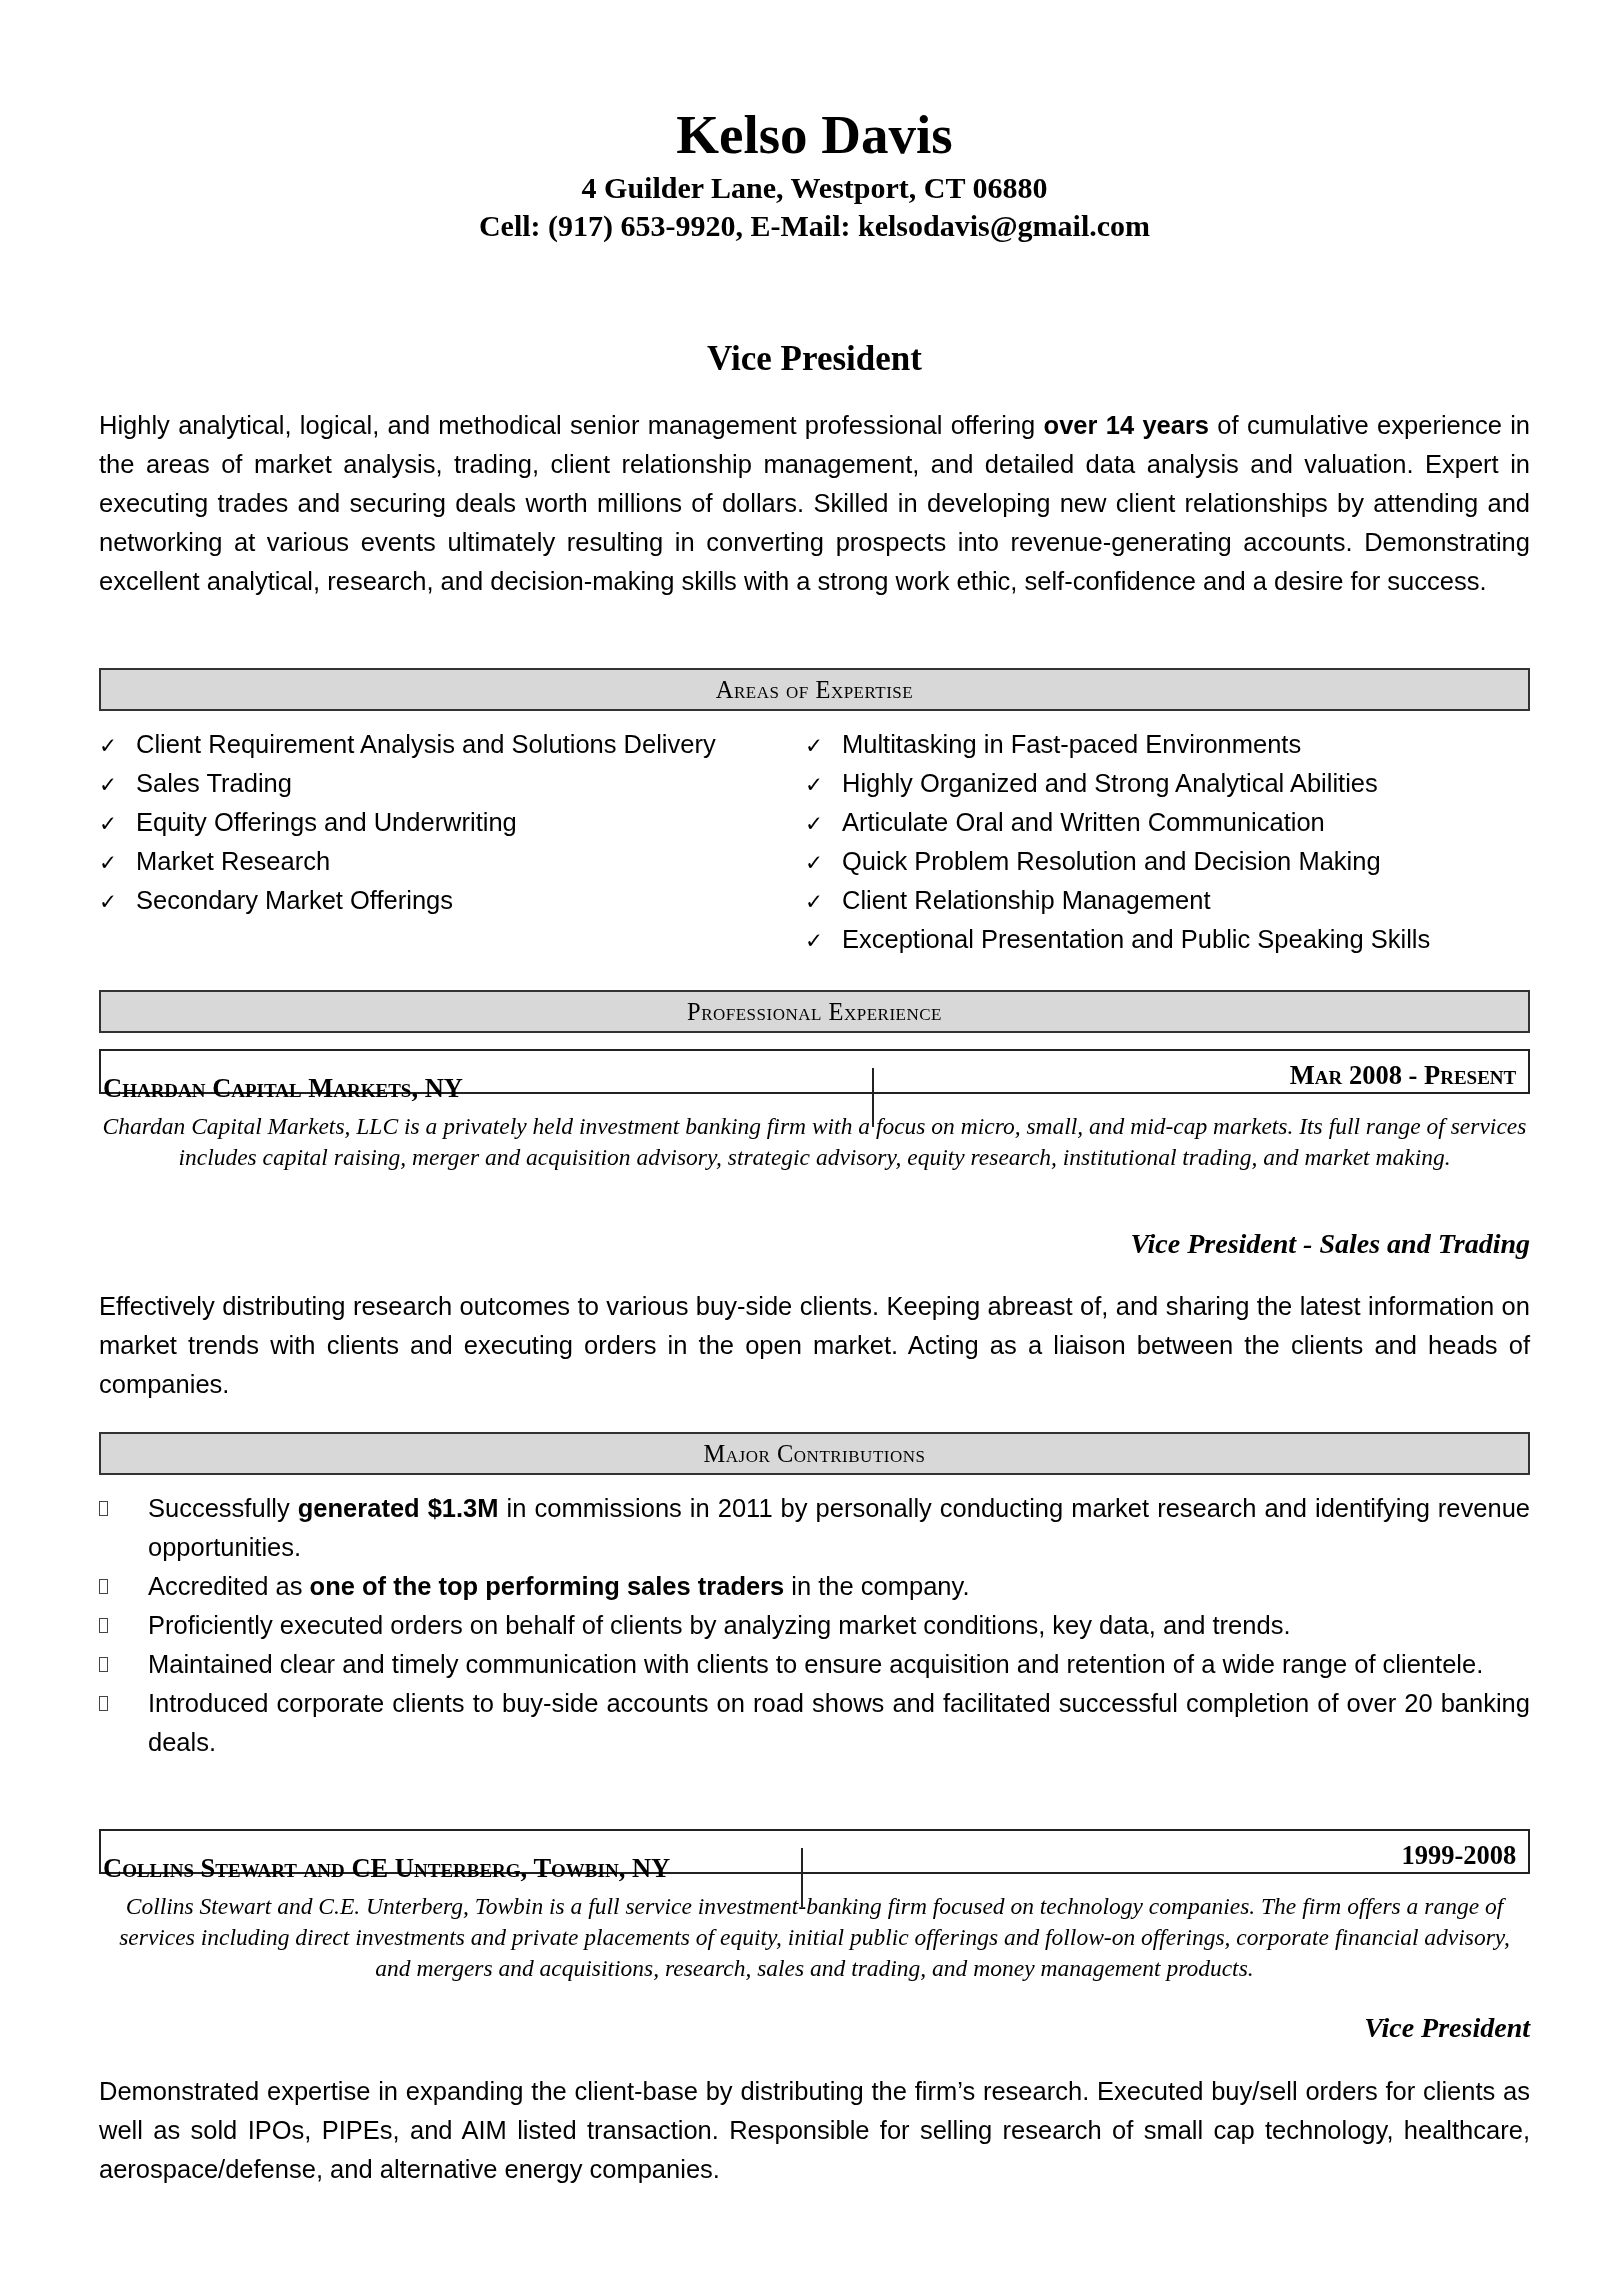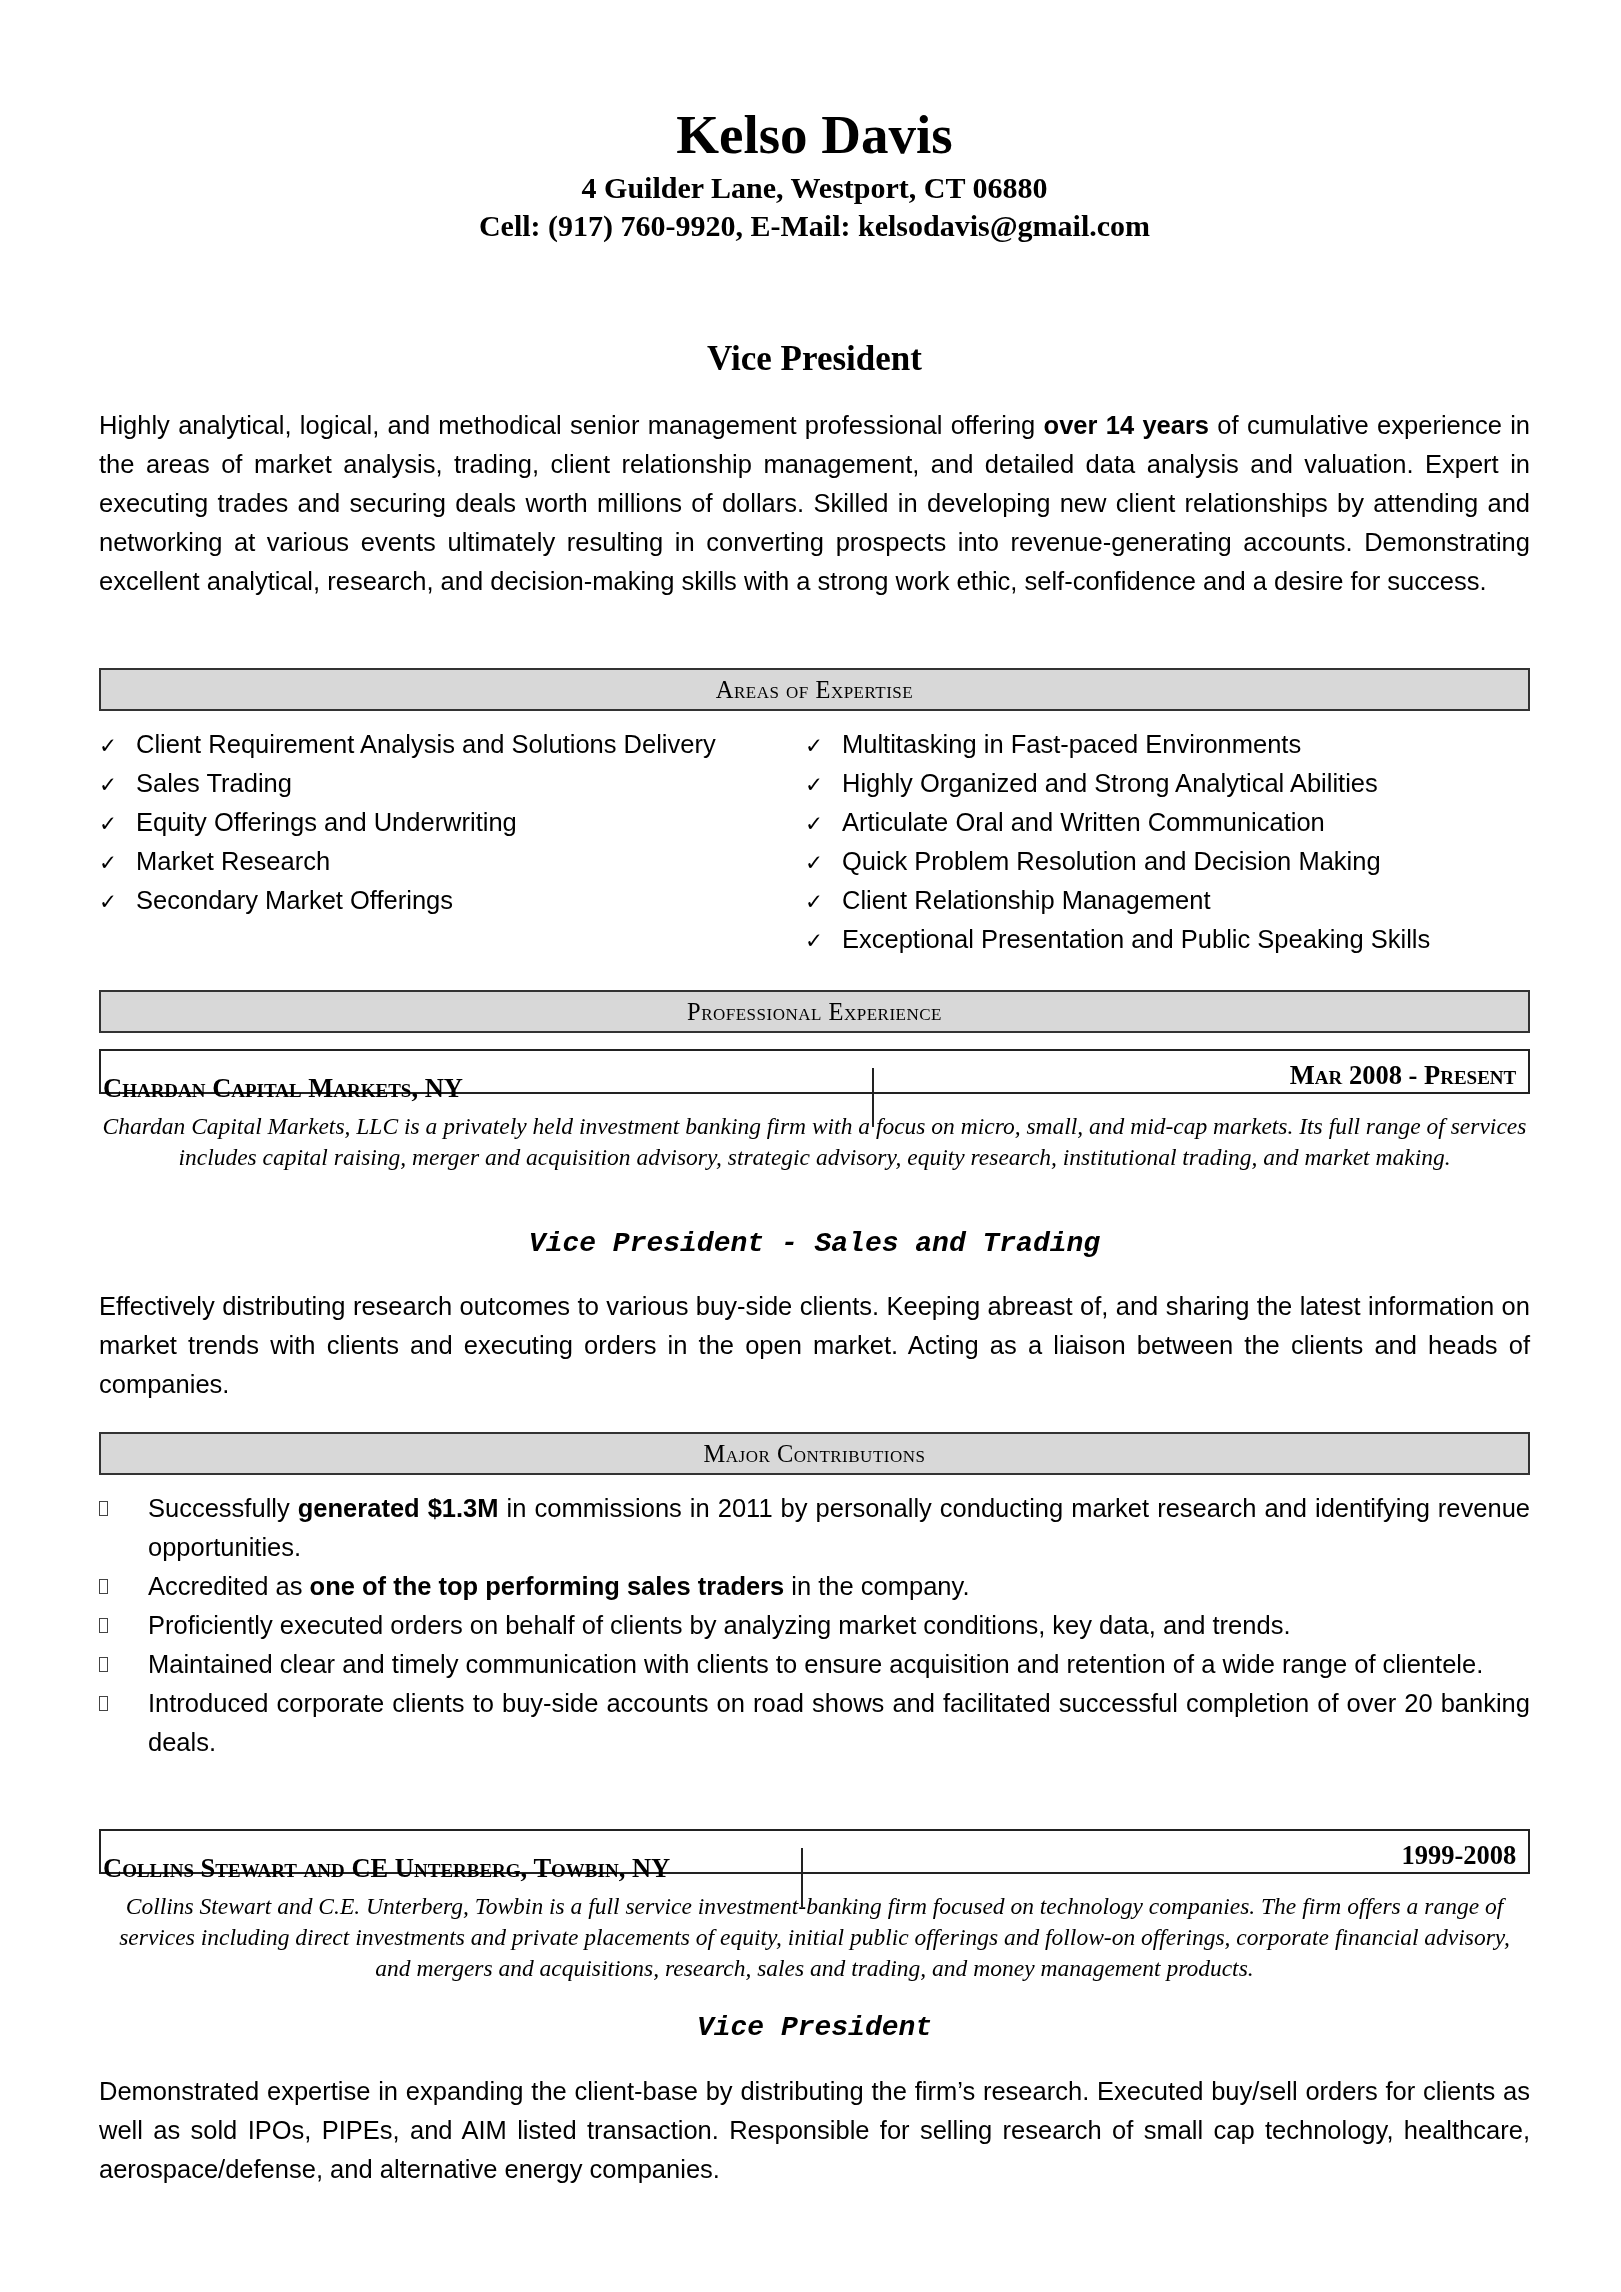--- a/index.html
+++ b/index.html
@@ -33,38 +33,38 @@
 
   .company-row { position: absolute; left: 0; width: 1427px; height: 41px; border: 2px solid #222; }
   .company-name { position: absolute; left: 0; top: 17px; height: 59px; line-height: 41px; padding-left: 2px;
     font-family: "Liberation Serif", serif; font-weight: bold; font-variant: small-caps; font-size: 26.5px; border-right: 2px solid #222; }
   .company-dates { position: absolute; right: 11.8px; top: 4px; height: 41px; line-height: 41px;
     font-family: "Liberation Serif", serif; font-weight: bold; font-variant: small-caps; font-size: 26.5px; }
 
   .company-desc { position: absolute; left: 0; width: 1431px; text-align: center;
     font-family: "Liberation Serif", serif; font-style: italic; font-size: 23.5px; line-height: 31px; }
 
-  .role-title { position: absolute; left: 0; width: 1431px; text-align: center;
-    font-family: Liberation Mono, monospace; font-style: italic; font-weight: bold; font-size: 28px; line-height: 39px; }
+  .role-title { position: absolute; left: 0; width: 1431px; text-align: right;
+    font-family: Liberation Serif, serif; font-style: italic; font-weight: bold; font-size: 28px; line-height: 39px; }
 
   .bullets { position: absolute; left: 0; width: 1431px; top: 1489px; }
   .bullet { position: relative; padding-left: 49px;
     font-family: "Liberation Sans", sans-serif; font-size: 25.5px; line-height: 39px;
     text-align: justify; text-align-last: left; }
   .bullet .glyph { position: absolute; left: 0; top: 11.8px; width: 8.8px; height: 15.7px;
     border: 1.5px solid #444; box-sizing: border-box; }
 </style>
 </head>
 <body>
 
 <div class="page">
 
   <div class="name">Kelso Davis</div>
   <div class="address">4 Guilder Lane, Westport, CT 06880</div>
-  <div class="contact">Cell: (917) 760-9920, E-Mail: kelsodavis@gmail.com</div>
+  <div class="contact">Cell: (917) 653-9920, E-Mail: kelsodavis@gmail.com</div>
 
   <div class="headline">Vice President</div>
 
   <div class="para" style="top:406px;"><span>Highly analytical, logical, and methodical senior management professional offering </span><b>over 14 years</b><span> of cumulative experience in the areas of market analysis, trading, client relationship management, and detailed data analysis and valuation. Expert in executing trades and securing deals worth millions of dollars. Skilled in developing new client relationships by attending and networking at various events ultimately resulting in converting prospects into revenue-generating accounts. Demonstrating excellent analytical, research, and decision-making skills with a strong work ethic, self-confidence and a desire for success.</span></div>
 
   <div class="section-bar" style="top:668px;">Areas of Expertise</div>
 
   <div class="skills">
     <div class="skill-col" style="left:0;">
       <div class="skill"><span class="check">✓</span><span>Client Requirement Analysis and Solutions Delivery</span></div>

